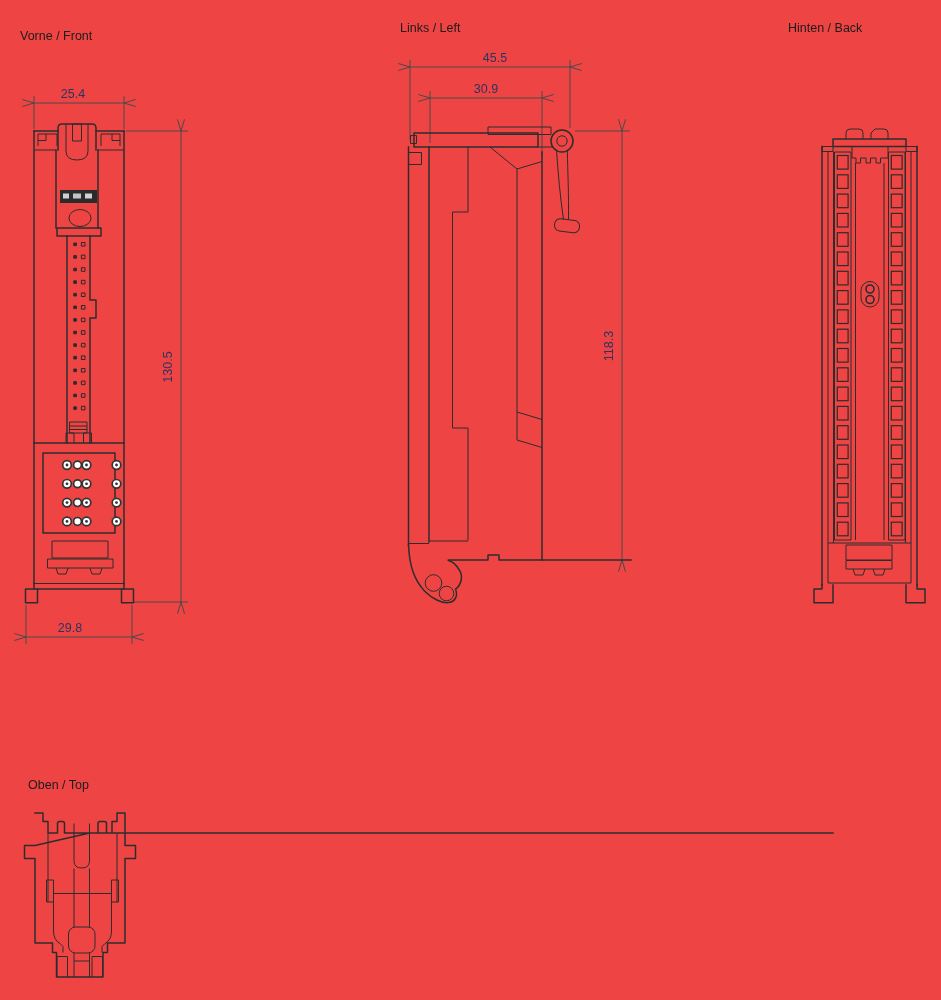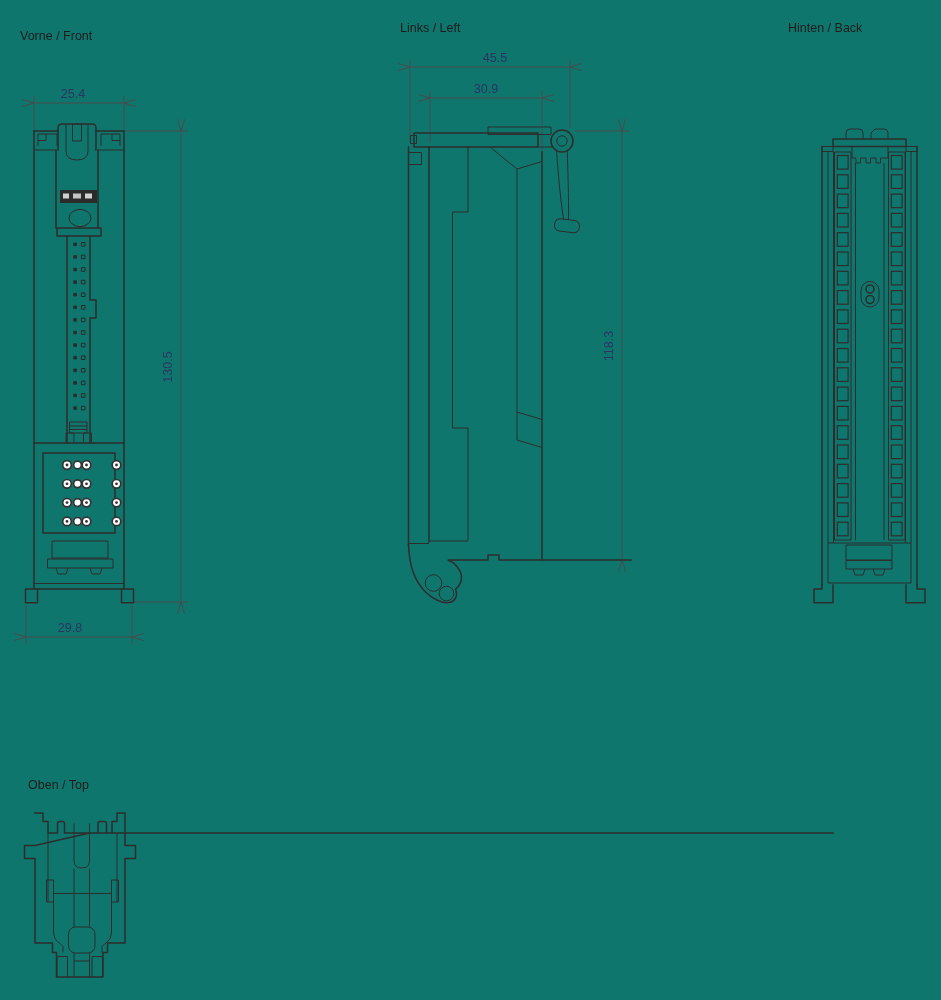--- a/index.html
+++ b/index.html
@@ -1,17 +1,17 @@
 <!DOCTYPE html>
 <html><head>
 <meta charset="utf-8">
 <style>
   html,body{margin:0;padding:0;background:#fff;}
   .canvas{
-    position:relative;width:941px;height:1000px;background:#0f766e;
+    position:relative;width:941px;height:1000px;background:#ef4444;
     font-family:"Liberation Sans", sans-serif;
     overflow:hidden;
   }
   svg text{font-family:"Liberation Sans", sans-serif;}
   .view-label{font-size:12.5px;fill:#1c1c1c;}
   .dim-text{font-size:12.5px;fill:#2a3560;}
   .geo{stroke:#2d2d2d;fill:none;stroke-width:1.5;stroke-linejoin:round;stroke-linecap:square;}
   .geo-thin{stroke:#2d2d2d;fill:none;stroke-width:1;stroke-linejoin:round;}
   .dim{stroke:#4a4a4a;fill:none;stroke-width:1;}
   .fillbar{fill:#2b2b2b;stroke:none;}

